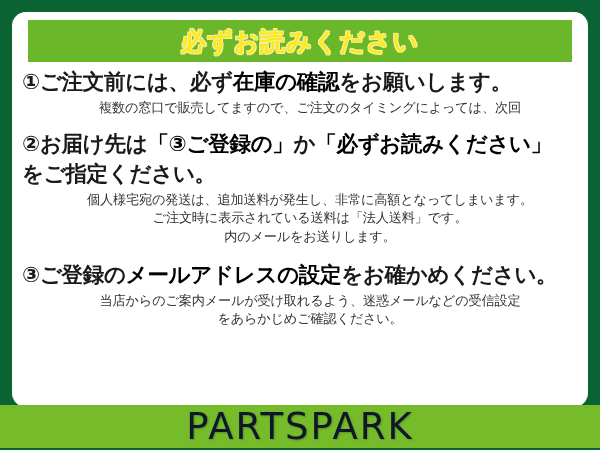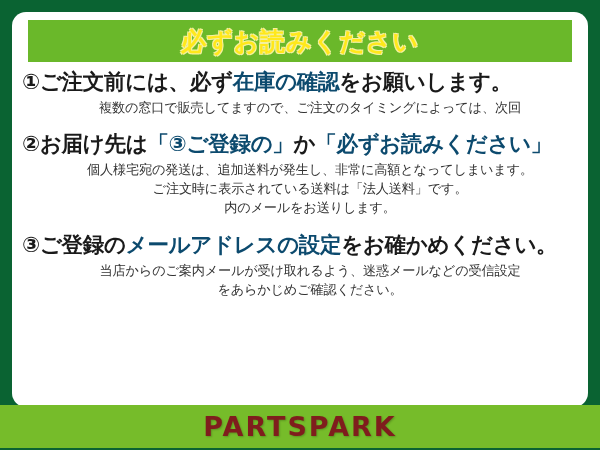--- a/index.html
+++ b/index.html
@@ -72,21 +72,21 @@
 
   .item-heading {
     font-size: 21.5px;
     font-weight: bold;
     color: #1a1a1a;
     line-height: 1.38;
     letter-spacing: -0.3px;
     white-space: nowrap;
   }
   .item-heading .hl {
-    color: #0c4a6e;
+    color: #000000;
   }
 
   .item-sub {
     font-size: 13.2px;
     color: #333333;
     line-height: 1.42;
     letter-spacing: -0.2px;
     margin-top: 2px;
     padding-left: 18px;
     white-space: nowrap;
@@ -106,23 +106,23 @@
     left: 0;
     bottom: 0;
     width: 600px;
     height: 43px;
     background: #76bc2a;
     display: flex;
     align-items: center;
     justify-content: center;
   }
   .brand {
-    color: #7f1d1d;
-    font-size: 27px;
-    font-weight: bold;
+    color: #0f172a;
+    font-size: 37px;
+    font-weight: normal;
     letter-spacing: 2px;
     text-shadow: 1px 1px 2px rgba(0,0,0,0.22);
   }
 </style>
 </head>
 <body>
 
 <div class="notice-frame">
 
   <div class="panel">
@@ -139,20 +139,21 @@
         </div>
         <div class="item-sub">
           <div>複数の窓口で販売してますので、ご注文のタイミングによっては、次回</div>
         </div>
       </div>
 
       <div class="item item-2">
         <div class="item-heading">
           <span>②お届け先は</span><span class="hl">「③ご登録の」</span><span>か</span><span class="hl">「必ずお読みください」</span>
         </div>
+        <div class="item-heading">をご指定ください。</div>
         <div class="item-sub">
           <div>個人様宅宛の発送は、追加送料が発生し、非常に高額となってしまいます。</div>
           <div>ご注文時に表示されている送料は「法人送料」です。</div>
           <div>内のメールをお送りします。</div>
         </div>
       </div>
 
       <div class="item item-3">
         <div class="item-heading">
           <span>③ご登録の</span><span class="hl">メールアドレスの設定</span><span>をお確かめください。</span>

